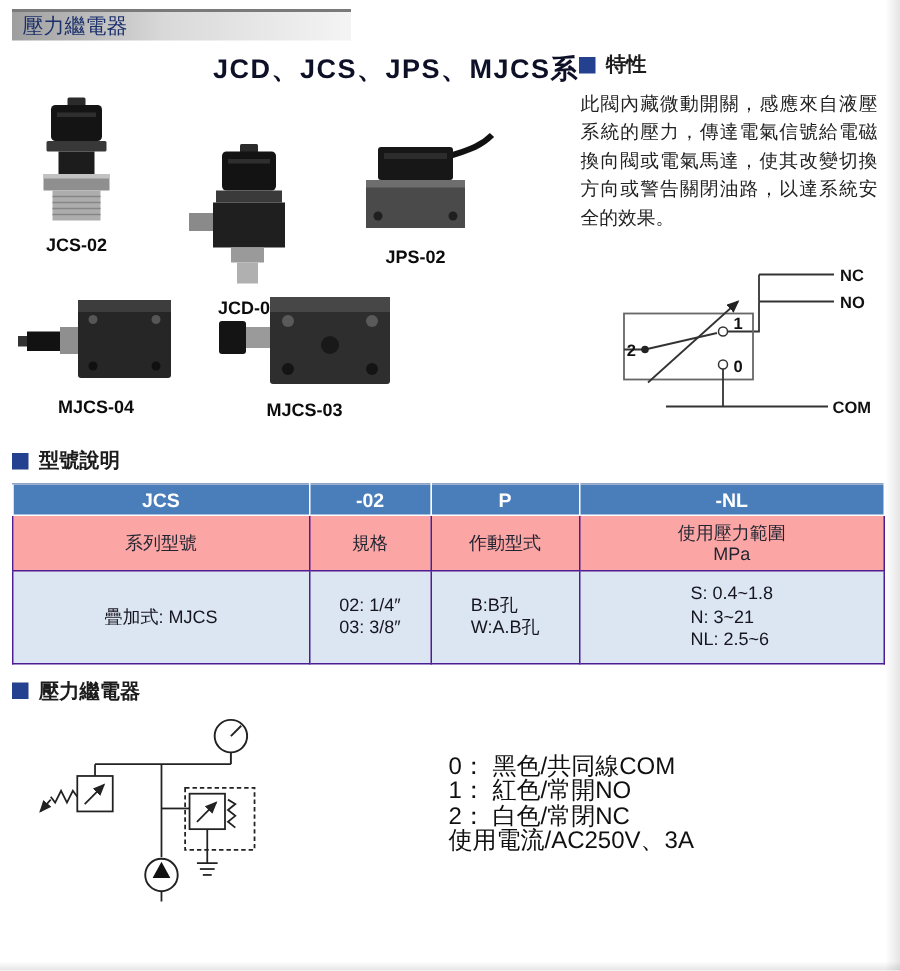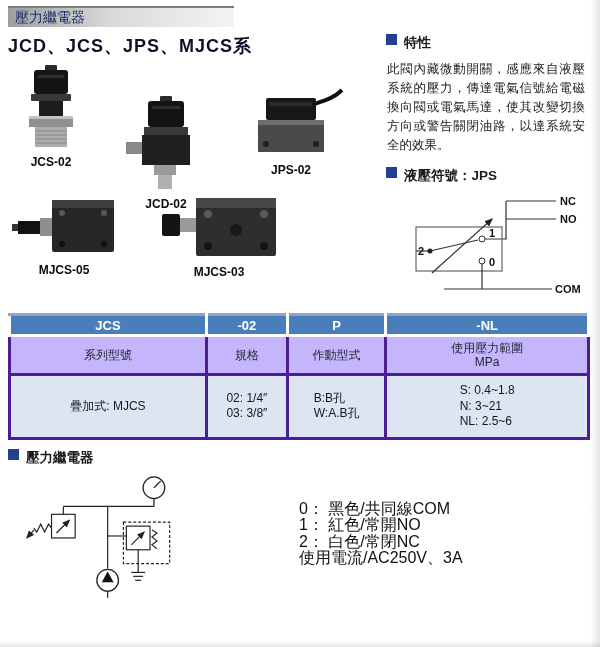--- a/index.html
+++ b/index.html
@@ -27,49 +27,49 @@
     border-top: 2px solid #7a7a7a;
     padding-left: 7px;
     font-weight: normal; font-size: 14px;
     color: var(--title-text, #1b2f6b);
   }
 
   .top-row { display: flex; margin-top: 5px; }
   .left-col { width: 378px; flex: none; }
   .series-title {
     font-size: 18px; font-weight: bold; color: #0d1026;
-    letter-spacing: 1px; margin: 2px 0 4px 0;
+    letter-spacing: 1px; margin: 2px 0 4px 0; text-align: right;
   }
   .products { position: relative; width: 378px; height: 228px; }
   .product { position: absolute; text-align: center; }
   .product-label { font-size: 12px; font-weight: bold; color: #0c0c0c; margin-top: 1px; }
 
   .right-col { flex: 1; padding-top: 2px; }
-  .sec-heading { display: flex; gap: 7px; font-size: 13.5px; font-weight: bold; color: #1c1c1c; }
+  .sec-heading { display: flex; align-items: center; gap: 7px; font-size: 13.5px; font-weight: bold; color: #1c1c1c; }
   .sec-heading .bullet { width: 11px; height: 11px; background: var(--accent, #23418e); flex: none; }
   .features-text {
     margin: 8px 0 12px 1px; width: 198px;
     font-size: 12.5px; line-height: 19px; color: #222;
     text-align: justify;
   }
   .symbol-svg { margin-top: 8px; }
   .svg-label { font-size: 11px; font-weight: bold; fill: #111; font-family: "Liberation Sans", sans-serif; }
 
   .table-section { margin-top: 8px; }
   .model-table { width: 100%; border-collapse: collapse; table-layout: fixed; margin-top: 6px; }
   .model-table th, .model-table td {
-    border: 3px solid #4c1d95; text-align: center; vertical-align: middle;
+    border: 1px solid #4c1d95; text-align: center; vertical-align: middle;
     white-space: pre-line;
   }
   .model-table thead th {
     background: var(--table-header-bg, #4a7ebb); color: #fff;
     font-size: 13px; font-weight: bold; height: 21px;
     border-color: #ffffff; border-top-color: #93a3c2;
   }
-  .model-table .subhdr td { background: #c4b5fd; color: #1f2430; font-size: 12px; padding: 4px 2px; line-height: 14px; }
+  .model-table .subhdr td { background: #fca5a5; color: #1f2430; font-size: 12px; padding: 4px 2px; line-height: 14px; }
   .model-table tbody td {
     background: var(--table-body-bg, #dce5f2);
     font-size: 12px; line-height: 15.5px; color: #15161f; padding: 7px 4px;
   }
   .model-table tbody td .cellblock { display: inline-block; text-align: left; }
   .row-tall td { height: 66px; }
   .row-short td { height: 48px; }
 
   .circuit-section { margin-top: 9px; }
   .circuit-row { display: flex; align-items: flex-start; gap: 22px; padding-left: 14px; margin-top: 4px; }
@@ -102,21 +102,21 @@
             <rect x="15" y="52" width="44" height="3" fill="#c2c2c2"></rect>
             <rect x="21" y="63" width="32" height="20" fill="#adadad"></rect>
             <line x1="21" y1="67" x2="53" y2="67" stroke="#868686"></line>
             <line x1="21" y1="71" x2="53" y2="71" stroke="#868686"></line>
             <line x1="21" y1="75" x2="53" y2="75" stroke="#868686"></line>
             <line x1="21" y1="79" x2="53" y2="79" stroke="#868686"></line>
           </svg>
           <div class="product-label">JCS-02</div>
         </div>
 
-        <div class="product" style="left:230px; top:26px;">
+        <div class="product" style="left:216px; top:26px;">
           <svg width="106" height="70" viewBox="0 0 106 70">
             <path d="M76 16 C 88 12, 96 10, 104 2" stroke="#111" stroke-width="4" fill="none"></path>
             <rect x="28" y="10" width="50" height="22" rx="2" fill="#171717"></rect>
             <rect x="32" y="14" width="42" height="4" fill="#2c2c2c"></rect>
             <rect x="20" y="32" width="66" height="32" fill="#4a4a4a"></rect>
             <rect x="20" y="32" width="66" height="5" fill="#6e6e6e"></rect>
             <circle cx="28" cy="56" r="3" fill="#1f1f1f"></circle>
             <circle cx="78" cy="56" r="3" fill="#1f1f1f"></circle>
           </svg>
           <div class="product-label">JPS-02</div>
@@ -141,24 +141,24 @@
             <rect x="40" y="4" width="62" height="52" rx="2" fill="#262626"></rect>
             <rect x="40" y="4" width="62" height="8" fill="#3d3d3d"></rect>
             <circle cx="50" cy="17" r="3" fill="#565656"></circle>
             <circle cx="92" cy="17" r="3" fill="#565656"></circle>
             <circle cx="50" cy="48" r="3" fill="#101010"></circle>
             <circle cx="92" cy="48" r="3" fill="#101010"></circle>
             <rect x="28" y="22" width="12" height="18" fill="#8f8f8f"></rect>
             <rect x="6" y="25" width="22" height="13" fill="#121212"></rect>
             <rect x="0" y="28" width="6" height="7" fill="#333"></rect>
           </svg>
-          <div class="product-label">MJCS-05</div>
-        </div>
-
-        <div class="product" style="left:152px; top:134px;">
+          <div class="product-label">MJCS-04</div>
+        </div>
+
+        <div class="product" style="left:136px; top:134px;">
           <svg width="118" height="64" viewBox="0 0 118 64">
             <rect x="36" y="2" width="80" height="58" rx="2" fill="#2e2e2e"></rect>
             <rect x="36" y="2" width="80" height="10" fill="#474747"></rect>
             <circle cx="48" cy="18" r="4" fill="#5a5a5a"></circle>
             <circle cx="104" cy="18" r="4" fill="#5a5a5a"></circle>
             <circle cx="48" cy="50" r="4" fill="#141414"></circle>
             <circle cx="104" cy="50" r="4" fill="#141414"></circle>
             <circle cx="76" cy="34" r="6" fill="#191919"></circle>
             <rect x="20" y="22" width="16" height="14" fill="#9a9a9a"></rect>
             <rect x="2" y="18" width="18" height="22" rx="2" fill="#141414"></rect>
@@ -170,24 +170,20 @@
     </div>
 
     <div class="right-col">
 
       <div class="sec-heading">
         <span class="bullet"></span>
         <span>特性</span>
       </div>
       <p class="features-text">此閥內藏微動開關，感應來自液壓系統的壓力，傳達電氣信號給電磁換向閥或電氣馬達，使其改變切換方向或警告關閉油路，以達系統安全的效果。</p>
 
-      <div class="sec-heading">
-        <span class="bullet"></span>
-        <span>液壓符號：JPS</span>
-      </div>
 
       <svg class="symbol-svg" width="200" height="108" viewBox="0 0 200 108">
         <defs>
           <marker id="arrS" markerWidth="9" markerHeight="9" refX="6" refY="3" orient="auto">
             <path d="M0,0 L7,3 L0,6 z" fill="#222"></path>
           </marker>
         </defs>
         <g stroke="#333" fill="none" stroke-width="1.2">
           <line x1="120" y1="8" x2="170" y2="8"></line>
           <line x1="120" y1="26" x2="170" y2="26"></line>
@@ -208,20 +204,24 @@
         <text class="svg-label" x="103" y="73">0</text>
         <text class="svg-label" x="174" y="12">NC</text>
         <text class="svg-label" x="174" y="30">NO</text>
         <text class="svg-label" x="169" y="100">COM</text>
       </svg>
 
     </div>
   </div>
 
   <div class="table-section">
+    <div class="sec-heading">
+      <span class="bullet"></span>
+      <span>型號說明</span>
+    </div>
 
     <table class="model-table">
       <colgroup>
         <col style="width:34%">
           <col style="width:14%">
           <col style="width:17%">
           <col style="width:35%">
       </colgroup>
       <thead>
         <tr>

